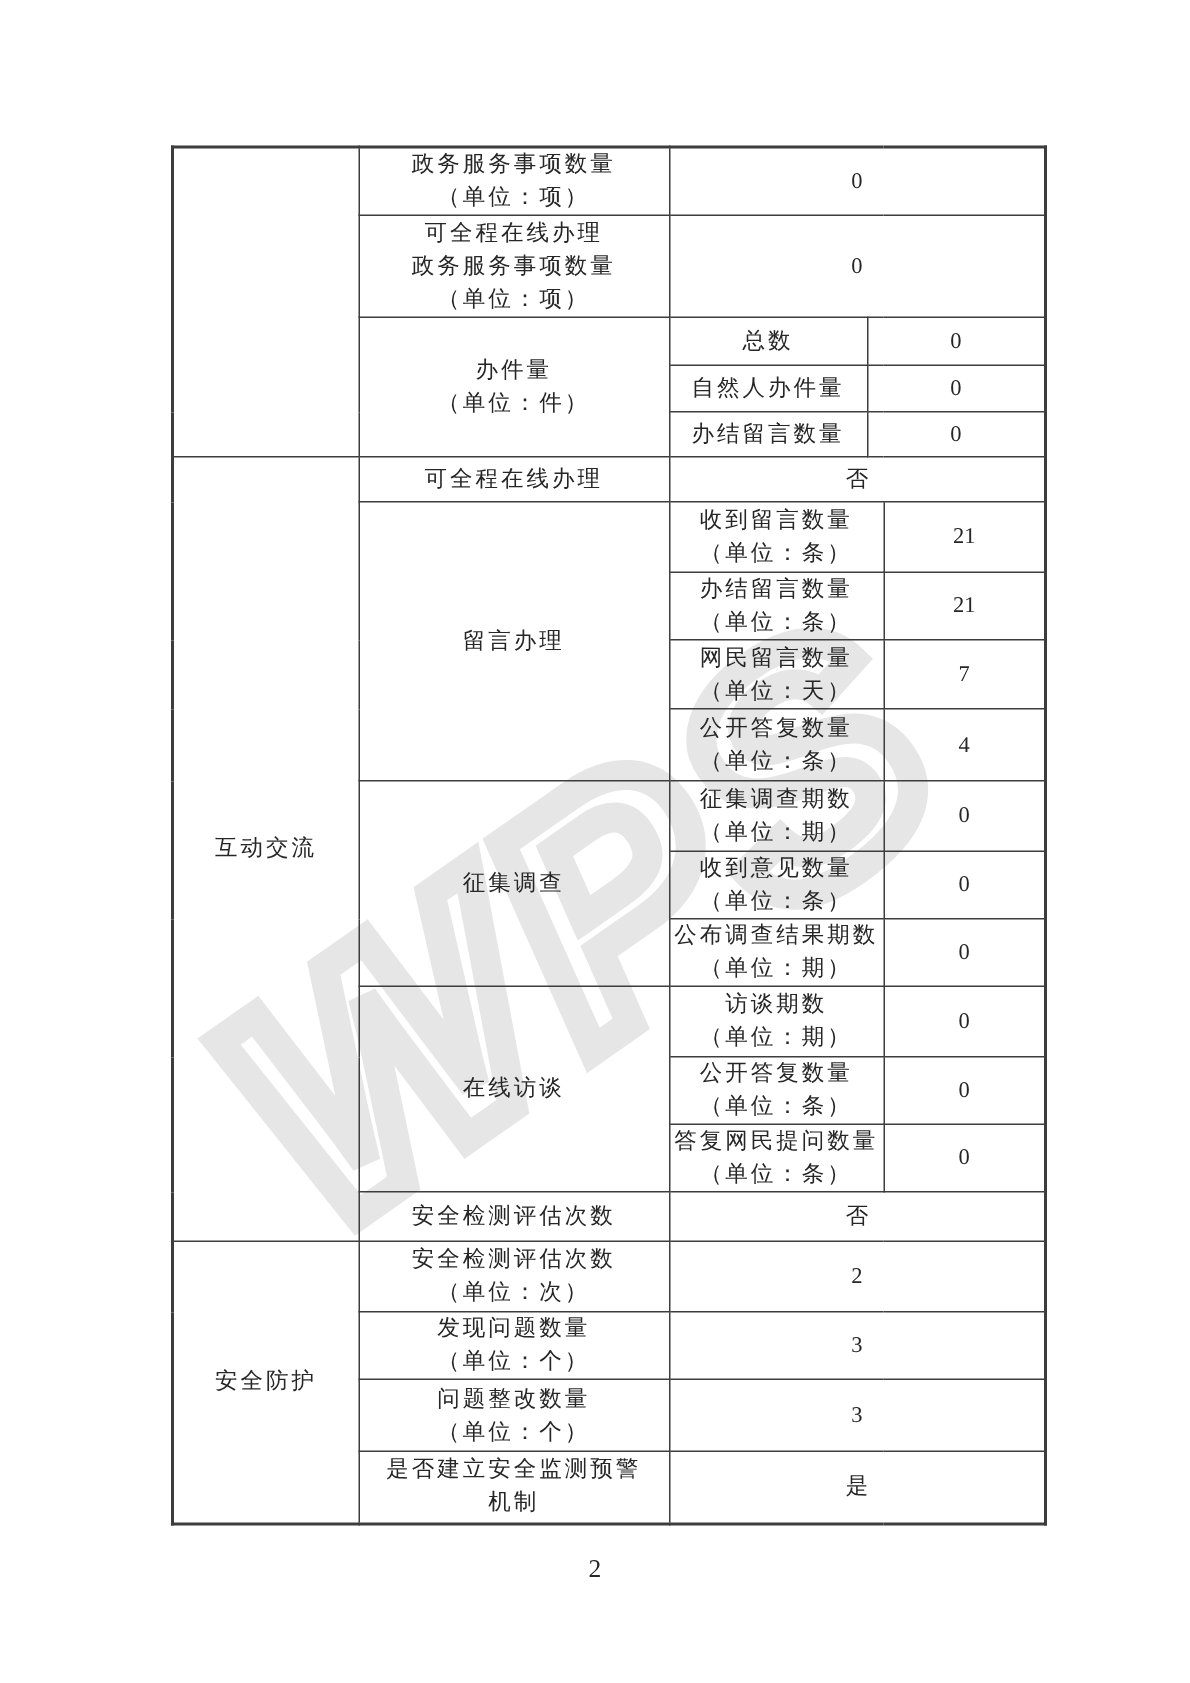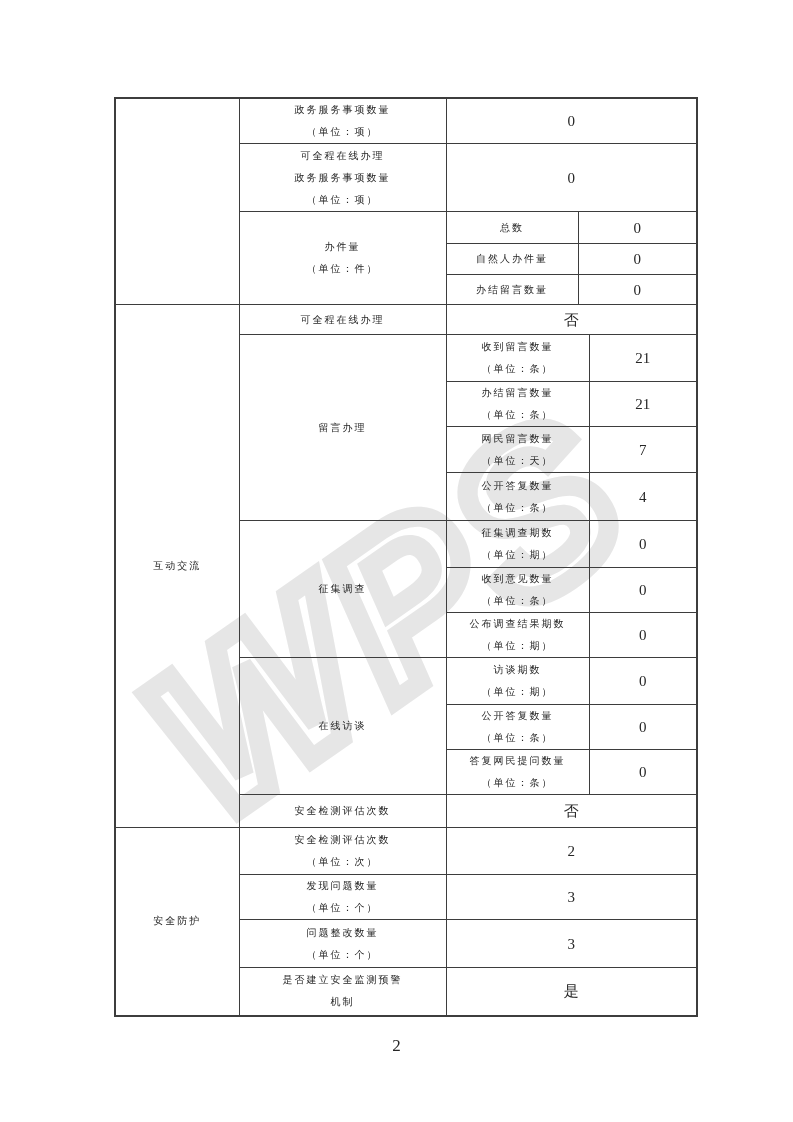--- a/index.html
+++ b/index.html
@@ -26,21 +26,21 @@
     border-collapse: collapse;
     table-layout: fixed;
     border: 2px solid #3d3d3d;
     background: transparent;
   }
   table.report td {
     border: 1px solid #3d3d3d;
     text-align: center;
     vertical-align: middle;
     padding: 0 2px;
-    font-size: 10px;
+    font-size: 15px;
     line-height: 22px;
     letter-spacing: 2px;
   }
   table.report td.val {
     letter-spacing: 0;
     font-size: 15px;
   }
   .ln { display: block; }
   .page-number {
     position: absolute;

